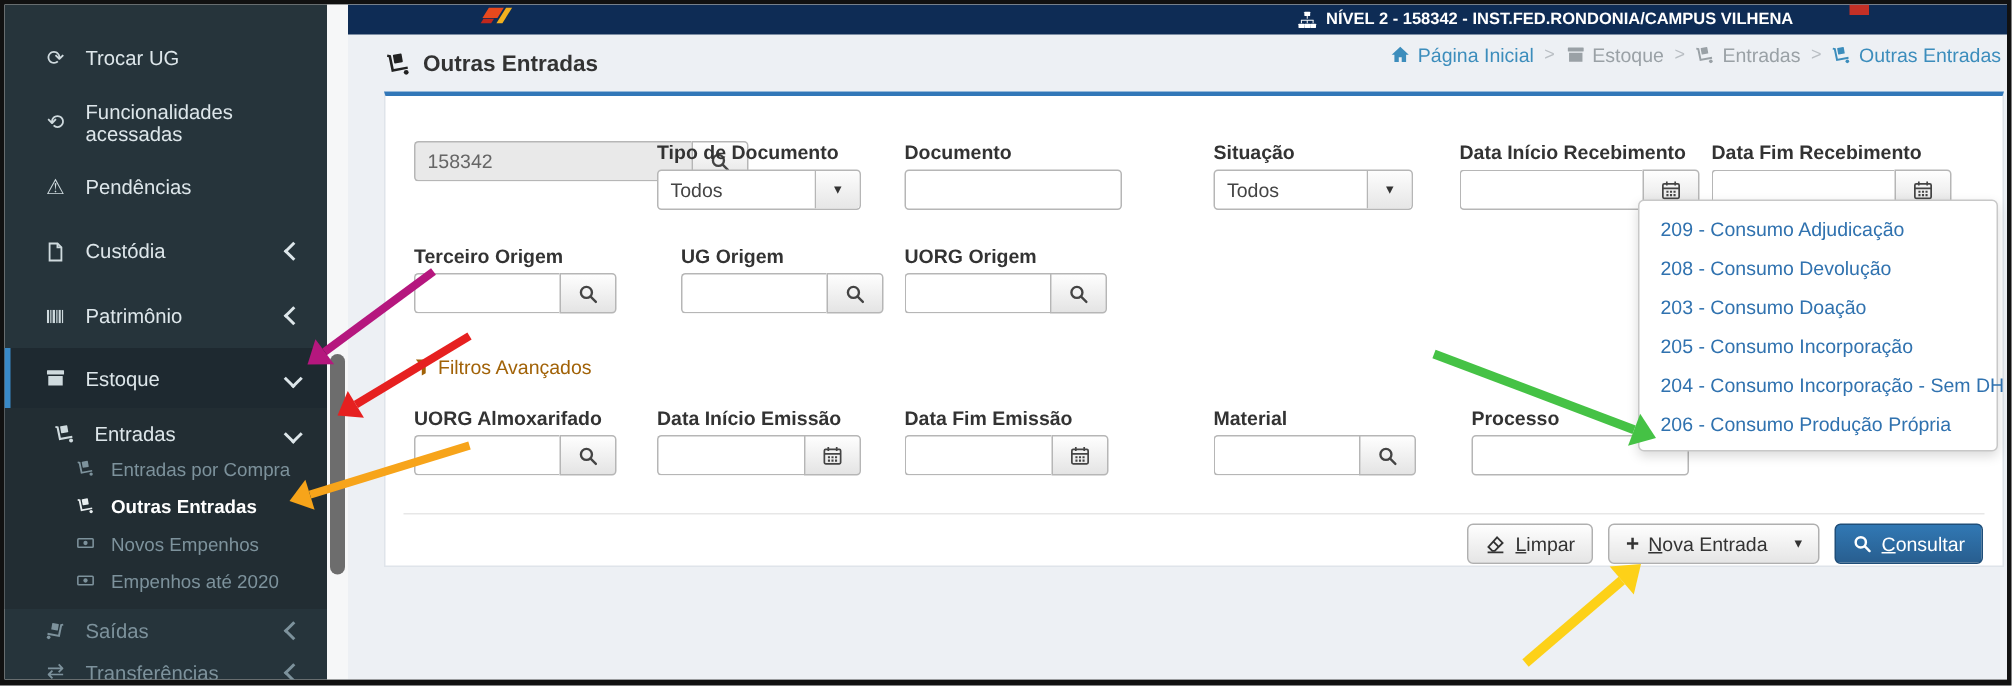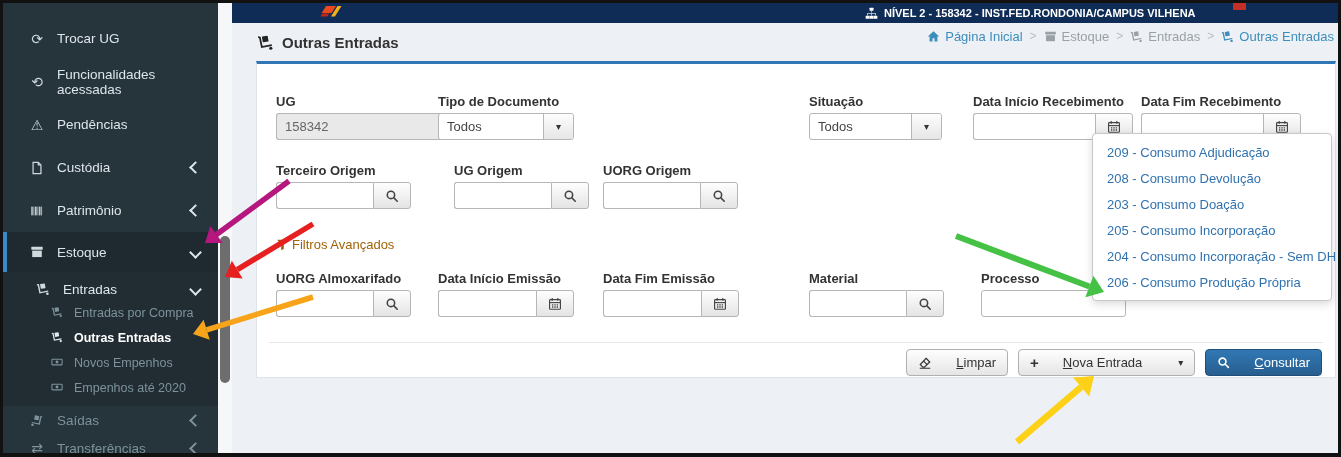--- a/index.html
+++ b/index.html
@@ -48,21 +48,21 @@
   .inp{border:1px solid #b6b6b6;border-radius:3px;height:27px;box-sizing:border-box;padding:0 8px;font-size:13px;color:#555;font-family:inherit;background:#fff;width:100%}
   .igroup .inp{flex:1;min-width:0;border-radius:3px 0 0 3px;border-right:0}
   .inp:disabled{background:#e9e9e9;color:#666}
   .addon{width:38px;height:27px;flex:none;border:1px solid #b6b6b6;border-radius:0 3px 3px 0;background:linear-gradient(#fefefe,#e4e4e4);display:flex;align-items:center;justify-content:center;color:#444;cursor:pointer;box-sizing:border-box;padding:0}
   .selbox{display:flex;height:27px;border:1px solid #b6b6b6;border-radius:3px;background:#fff;box-sizing:border-box;cursor:pointer}
   .seltext{flex:1;padding:5px 8px;font-size:13px;color:#444;white-space:nowrap;overflow:hidden}
   .selcaret{width:29px;flex:none;border-left:1px solid #b6b6b6;background:linear-gradient(#fdfdfd,#e6e6e6);display:flex;align-items:center;justify-content:center;color:#333;font-size:10px;border-radius:0 3px 3px 0}
   .filters-link{position:absolute;left:19px;top:173px;display:flex;align-items:center;gap:3px;color:#a16207;font-size:13px;cursor:pointer}
   .divider{position:absolute;left:12px;right:12px;top:278px;border-top:1px solid #e7e7e7}
   .btnrow{position:absolute;right:13px;top:285px;display:flex;gap:10px}
-  .btn{height:27px;border:1px solid #b0b0b0;border-radius:4px;background:linear-gradient(#fefefe,#e5e5e5);color:#333;font-size:13px;font-family:inherit;display:flex;align-items:center;gap:24px;padding:0 11px;cursor:pointer;white-space:nowrap}
+  .btn{height:27px;border:1px solid #b0b0b0;border-radius:4px;background:linear-gradient(#fefefe,#e5e5e5);color:#333;font-size:13px;font-family:inherit;display:flex;align-items:center;gap:6px;padding:0 11px;cursor:pointer;white-space:nowrap}
   .btn .caret{margin-left:12px;font-size:10px;color:#333}
   .btn-primary{background:linear-gradient(#3178b4,#285e8f);border-color:#1f4e79;color:#fff}
   .u{text-decoration:underline}
   .plus{font-weight:bold;font-size:15px;line-height:1}
   
   .dropdown{position:absolute;left:1089px;top:130px;width:240px;background:#fff;border:1px solid #c8c8c8;border-radius:4px;box-shadow:0 3px 8px rgba(0,0,0,.15);padding:5px 0;z-index:40;box-sizing:border-box}
   .dd-item{padding:5.5px 14px;font-size:13px;color:#3072af;white-space:nowrap;cursor:pointer}
   
   #arrow-layer{position:absolute;left:0;top:0;width:1335px;height:450px;z-index:60;pointer-events:none}
   .ic svg{display:block}
@@ -269,21 +269,20 @@
           <path d="M1.2 2.2l2.2.5 1.8 8.6 8.6-1.6.3 1.5-10.2 1.9L2 3.9l-1.1-.3z"></path>
           <circle cx="13" cy="13.4" r="1.5"></circle>
         </svg>
     </span>
     <span>Outras Entradas</span>
   </div>
 
   <div class="panel">
 
     <div class="field" style="left:19px;top:30px;width:223px">
-      <label>UG</label>
       <div class="igroup">
         <input class="inp" disabled="" value="158342" style="">
         <button class="addon">
           <span class="ic">
               <svg width="14" height="14" viewBox="0 0 16 16" fill="none" stroke="currentColor" stroke-width="1.8" stroke-linecap="round">
                 <circle cx="6.8" cy="6.8" r="4.2"></circle>
                 <path d="M10.2 10.2L14 14"></path>
               </svg>
             </span>
         </button>
@@ -291,20 +290,24 @@
     </div>
 
     <div class="field" style="left:181px;top:30px;width:136px">
       <label>Tipo de Documento</label>
       <div class="selbox">
         <span class="seltext">Todos</span>
         <span class="selcaret">▾</span>
       </div>
     </div>
 
+    <div class="field" style="left:346px;top:30px;width:145px">
+      <label>Documento</label>
+      <input class="inp" value="" style="">
+    </div>
 
     <div class="field" style="left:552px;top:30px;width:133px">
       <label>Situação</label>
       <div class="selbox">
         <span class="seltext">Todos</span>
         <span class="selcaret">▾</span>
       </div>
     </div>
 
     <div class="field" style="left:716px;top:30px;width:160px">

